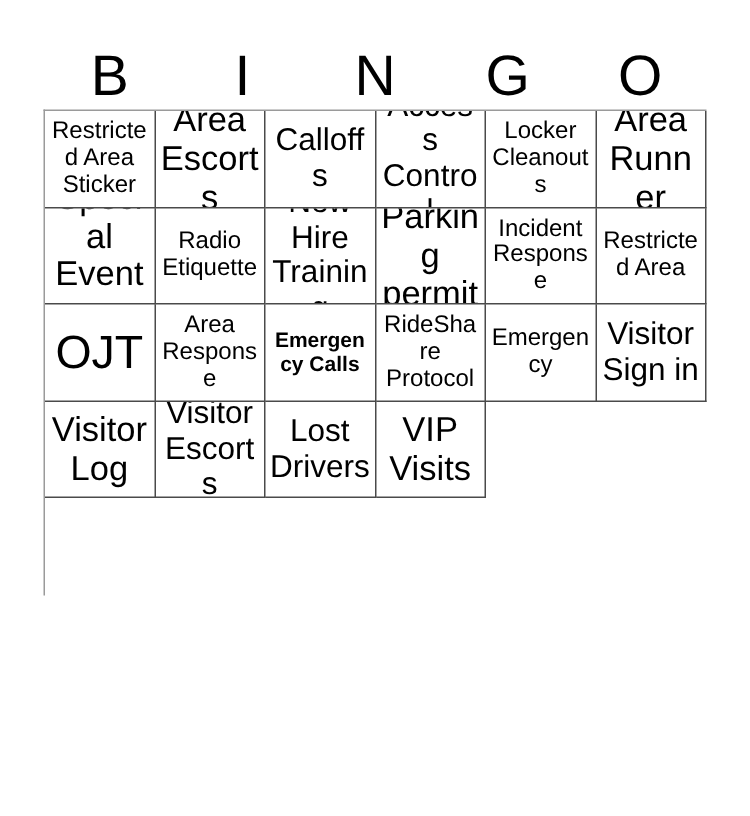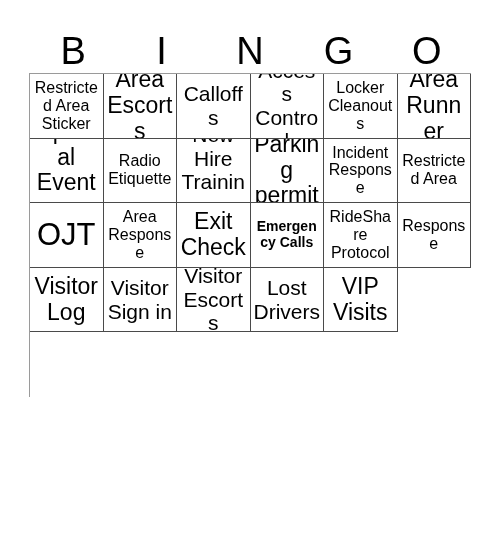--- a/index.html
+++ b/index.html
@@ -127,36 +127,33 @@
       <div class="cell">
         <span class="cell-text fs-sm">Restricted Area</span>
       </div>
       <div class="cell">
         <span class="cell-text fs-xl">OJT</span>
       </div>
       <div class="cell">
         <span class="cell-text fs-sm">Area Response</span>
       </div>
       <div class="cell">
-        <span class="cell-text fs-lg">Exit Check</span>
-      </div>
-      <div class="cell">
         <span class="cell-text fs-xs">Emergency Calls</span>
       </div>
       <div class="cell">
         <span class="cell-text fs-sm">RideShare Protocol</span>
       </div>
       <div class="cell">
-        <span class="cell-text fs-sm">Response</span>
+        <span class="cell-text fs-sm">Emergency</span>
+      </div>
+      <div class="cell">
+        <span class="cell-text fs-md">Visitor Sign in</span>
       </div>
       <div class="cell">
         <span class="cell-text fs-lg">Visitor Log</span>
-      </div>
-      <div class="cell">
-        <span class="cell-text fs-md">Visitor Sign in</span>
       </div>
       <div class="cell">
         <span class="cell-text fs-md">Visitor Escorts</span>
       </div>
       <div class="cell">
         <span class="cell-text fs-md">Lost Drivers</span>
       </div>
       <div class="cell">
         <span class="cell-text fs-lg">VIP Visits</span>
       </div>

